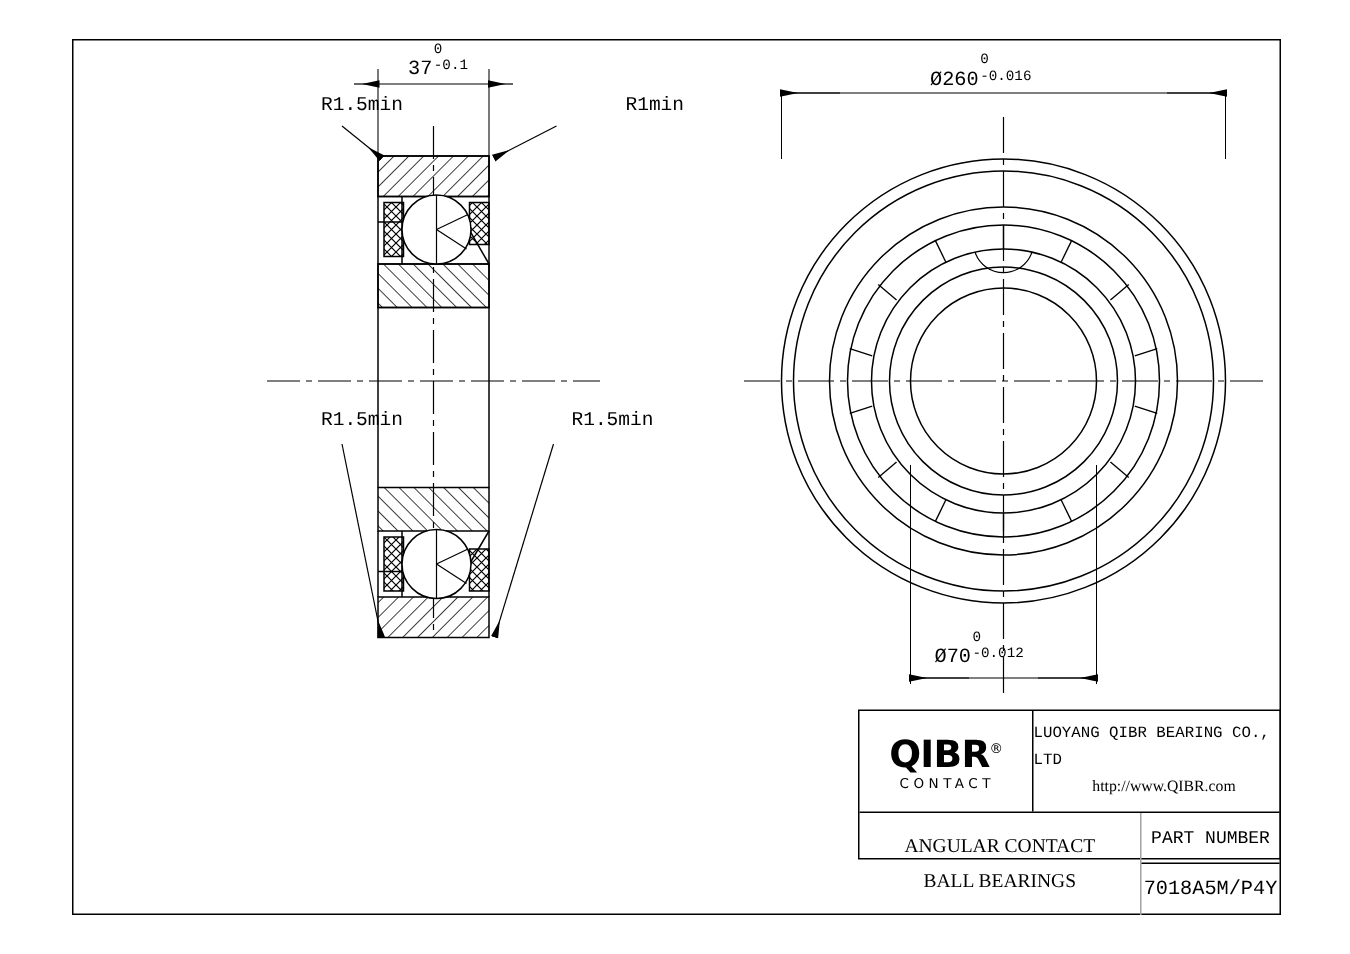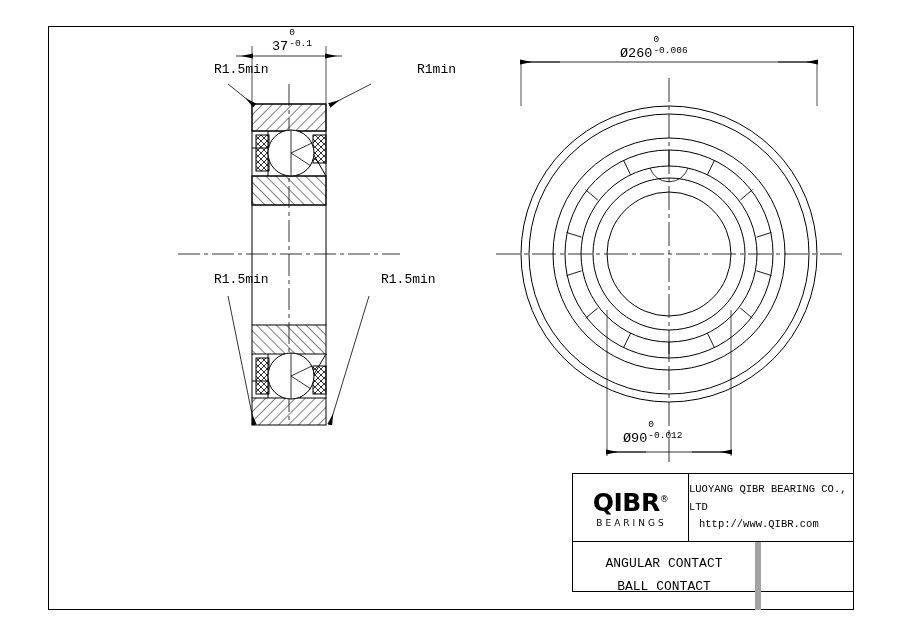--- a/index.html
+++ b/index.html
@@ -69,21 +69,21 @@
     display: block;
     position: relative;
     top: -6px;
   }
   
   .titleblock {
     position: absolute;
     left: 572px;
     top: 473px;
     width: 282px;
-    height: 119px;
+    height: 100px;
     border: 1px solid #000;
     box-sizing: border-box;
   }
   .tb-top {
     position: absolute;
     left: 0; top: 0;
     width: 100%;
     height: 68px;
     border-bottom: 1px solid #000;
     box-sizing: border-box;
@@ -119,44 +119,46 @@
     font-size: 9px;
     letter-spacing: 3px;
     margin-top: 3px;
     margin-left: 2px;
   }
   .tb-company {
     flex: 1;
     display: flex;
     flex-direction: column;
     justify-content: center;
+    align-items: center;
     font-family: "Liberation Mono", monospace;
     font-size: 10.5px;
     line-height: 1.7;
   }
   .tb-company .line2 {
     margin-left: 10px;
+    font-family: Liberation Serif, serif;
   }
   .tb-bottom {
     position: absolute;
     left: 0;
     top: 68px;
     width: 100%;
     height: 68px;
     display: flex;
   }
   .tb-type {
     width: 188px;
-    border-right: 6px solid #a3a3a3;
+    border-right: 1px solid #a3a3a3;
     box-sizing: border-box;
     display: flex;
     flex-direction: column;
     justify-content: center;
     align-items: center;
-    font-family: Liberation Mono, monospace;
+    font-family: Liberation Serif, serif;
     font-size: 13px;
     line-height: 1.75;
   }
   .tb-pn {
     flex: 1;
     box-sizing: border-box;
     display: flex;
     flex-direction: column;
   }
   .tb-pn-label {
@@ -333,39 +335,43 @@
   <div class="lbl" style="left:178px; top:62px;">R1.5min</div>
   <div class="lbl" style="left:381px; top:62px;">R1min</div>
   <div class="lbl" style="left:178px; top:272px;">R1.5min</div>
   <div class="lbl" style="left:345px; top:272px;">R1.5min</div>
 
   <div class="dim" style="left:272px; top:33px;">
     <span>37</span><span class="tol"><span class="up">0</span><span class="lo">-0.1</span></span>
   </div>
 
   <div class="dim" style="left:620px; top:40px;">
-    <span>Ø</span><span>260</span><span class="tol"><span class="up">0</span><span class="lo">-0.006</span></span>
+    <span>Ø</span><span>260</span><span class="tol"><span class="up">0</span><span class="lo">-0.016</span></span>
   </div>
 
   <div class="dim" style="left:623px; top:425px;">
-    <span>Ø</span><span>90</span><span class="tol"><span class="up">0</span><span class="lo">-0.012</span></span>
+    <span>Ø</span><span>70</span><span class="tol"><span class="up">0</span><span class="lo">-0.012</span></span>
   </div>
 
   <div class="titleblock">
     <div class="tb-top">
       <div class="tb-logo">
         <div class="logo-main"><span>QIBR</span><span class="reg">®</span></div>
-        <div class="logo-sub">BEARINGS</div>
+        <div class="logo-sub">CONTACT</div>
       </div>
       <div class="tb-company">
         <div>LUOYANG QIBR BEARING CO., LTD</div>
         <div class="line2">http://www.QIBR.com</div>
       </div>
     </div>
     <div class="tb-bottom">
       <div class="tb-type">
         <div>ANGULAR CONTACT</div>
-        <div>BALL CONTACT</div>
+        <div>BALL BEARINGS</div>
+      </div>
+      <div class="tb-pn">
+        <div class="tb-pn-label">PART NUMBER</div>
+        <div class="tb-pn-value">7018A5M/P4Y</div>
       </div>
     </div>
   </div>
 
 </div>
 
 </body></html>

